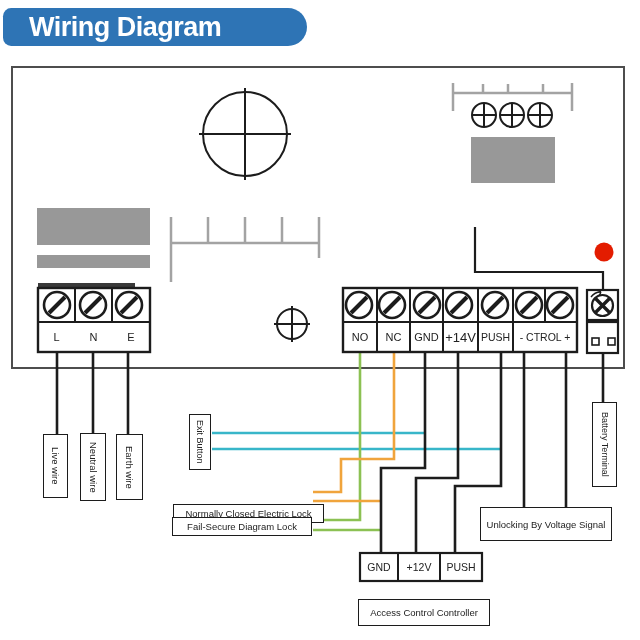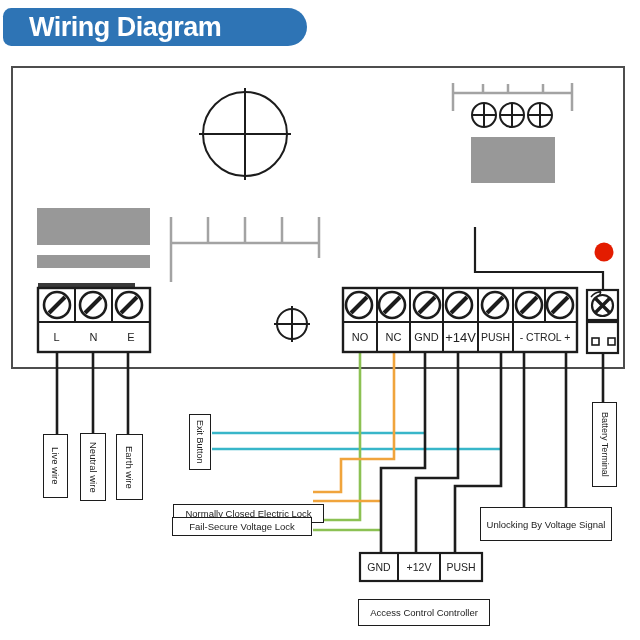--- a/index.html
+++ b/index.html
@@ -203,21 +203,21 @@
   </div>
 
   <div class="lbl vlbl" style="left:189px;top:414px;width:22px;height:56px;font-size:9px;">
     <span>Exit Button</span>
   </div>
 
   <div class="lbl" style="left:173px;top:488px;width:151px;height:19px;margin-top:16px;">
     <span>Normally Closed Electric Lock</span>
   </div>
   <div class="lbl" style="left:172px;top:517px;width:140px;height:19px;">
-    <span>Fail-Secure Voltage Lock</span>
+    <span>Fail-Secure Diagram Lock</span>
   </div>
 
   <div class="lbl" style="left:480px;top:507px;width:132px;height:34px;">
     <span>Unlocking By Voltage Signal</span>
   </div>
 
   <div class="lbl vlbl" style="left:592px;top:402px;width:25px;height:85px;font-size:9px;">
     <span>Battery Terminal</span>
   </div>
 

